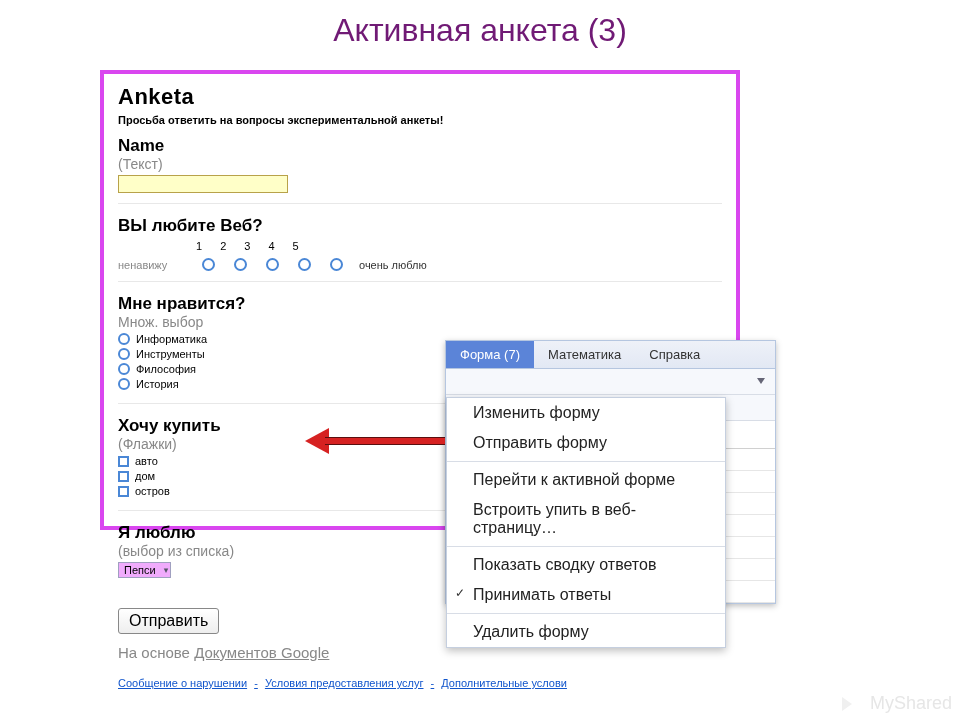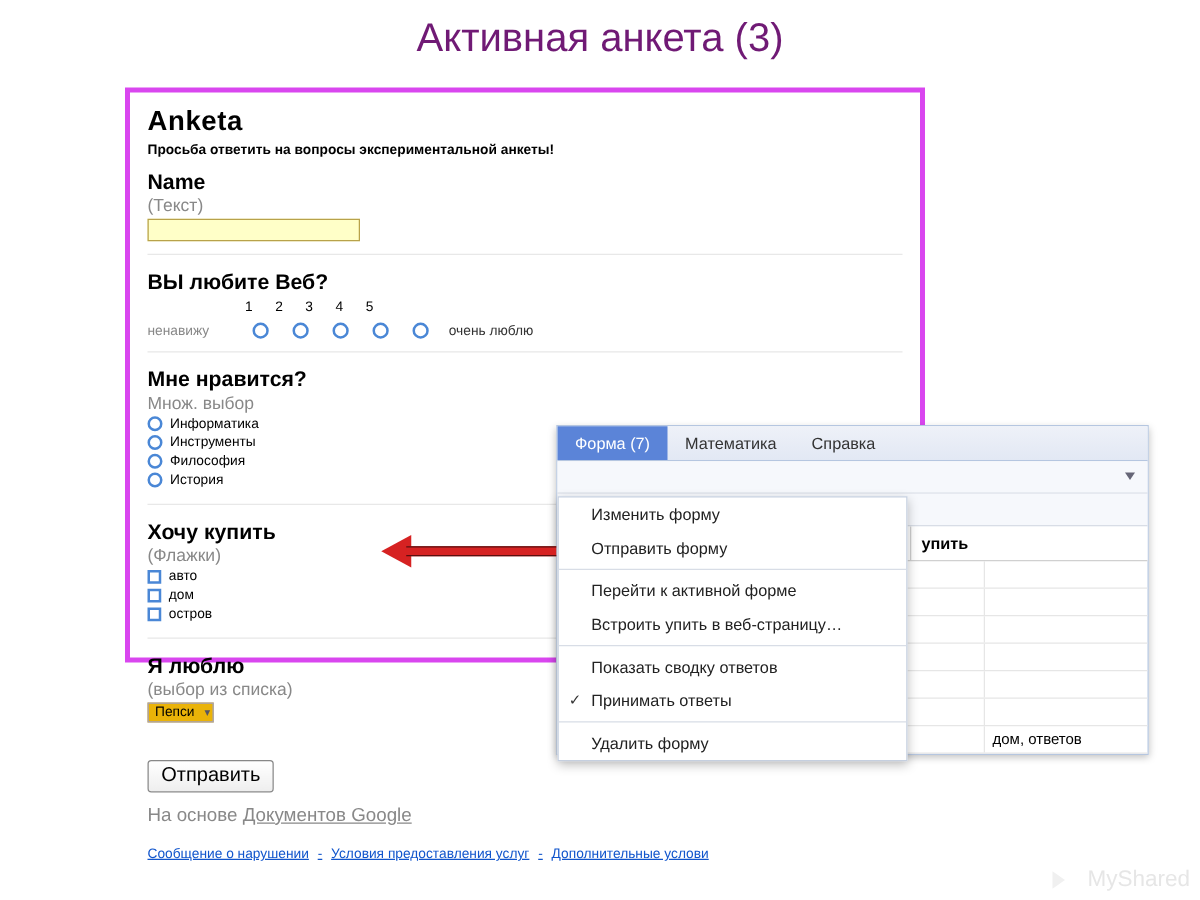--- a/index.html
+++ b/index.html
@@ -59,21 +59,21 @@
   .scale-radio {
     width: 13px; height: 13px; border: 2px solid #4a87d6; border-radius: 50%; display: inline-block;
   }
   .scale-radios { display: flex; gap: 19px; margin-left: 8px;}
   .scale-right { color: #333; margin-left: 10px; }
   .opt-row { display: flex; align-items: center; gap: 6px; margin: 3px 0; font-size: 11px; }
   .radio-c { width: 12px; height:12px; border:2px solid #4a87d6; border-radius:50%; flex-shrink:0;}
   .check-c { width: 11px; height:11px; border:2px solid #4a87d6; flex-shrink:0;}
   .select-box {
     display: inline-flex; align-items: center;
-    border: 1px solid #a0a0c0; background: #eab308;
+    border: 1px solid #a0a0c0; background: #f0abfc;
     font-size: 11px; padding: 1px 2px 1px 5px; margin-top: 3px;
   }
   .select-box .chev { margin-left: 8px; font-size: 9px; color: #556;}
   .submit-btn {
     display: inline-block;
     border: 1px solid #888;
     background: linear-gradient(#fff,#eee);
     font-size: 16px;
     padding: 3px 10px;
     border-radius: 3px;
@@ -84,21 +84,21 @@
   .powered u { color: #888; }
   .footer-links { font-size: 11px; color: #1155cc; margin-top: 16px;}
   .footer-links span { color: #1155cc; text-decoration: underline; cursor: pointer;}
   .footer-sep { color: #888; text-decoration: none; margin: 0 4px;}
 
   
   .menu-shot {
     position: absolute;
     left: 445px;
     top: 340px;
-    width: 474px;
+    width: 331px;
     border: 1px solid #b5c6e0;
     background: #fff;
     font-size: 13px;
     box-shadow: 0 2px 6px rgba(0,0,0,0.25);
     z-index: 5;
   }
   .menubar {
     display: flex;
     background: linear-gradient(#eef1f8,#e2e8f4);
     border-bottom: 1px solid #b5c6e0;
@@ -134,21 +134,21 @@
     position: absolute;
     left: 0px; top: 28px;
     width: 280px;
     background: #fff;
     border: 1px solid #c5cfdf;
     box-shadow: 0 3px 8px rgba(0,0,0,0.25);
     z-index: 6;
   }
   .dropdown-list .ditem {
     padding: 6px 12px 6px 26px;
-    font-size: 13px;
+    font-size: 16px;
     color: #222;
     cursor: pointer;
     position: relative;
   }
   .dropdown-list .dsep { height:1px; background:#d8dde6; margin: 3px 0;}
   .dropdown-list .check::before {
     content: "✓"; position:absolute; left: 8px; font-size: 12px; color:#333;
   }
   .bg-table-row { display:flex; border-bottom:1px solid #e6e6e6; height:22px; font-size:12px;}
   .bg-table-row .c1 { width:60px; text-align:right; padding:3px 6px; border-right:1px solid #e6e6e6; color:#444;}

